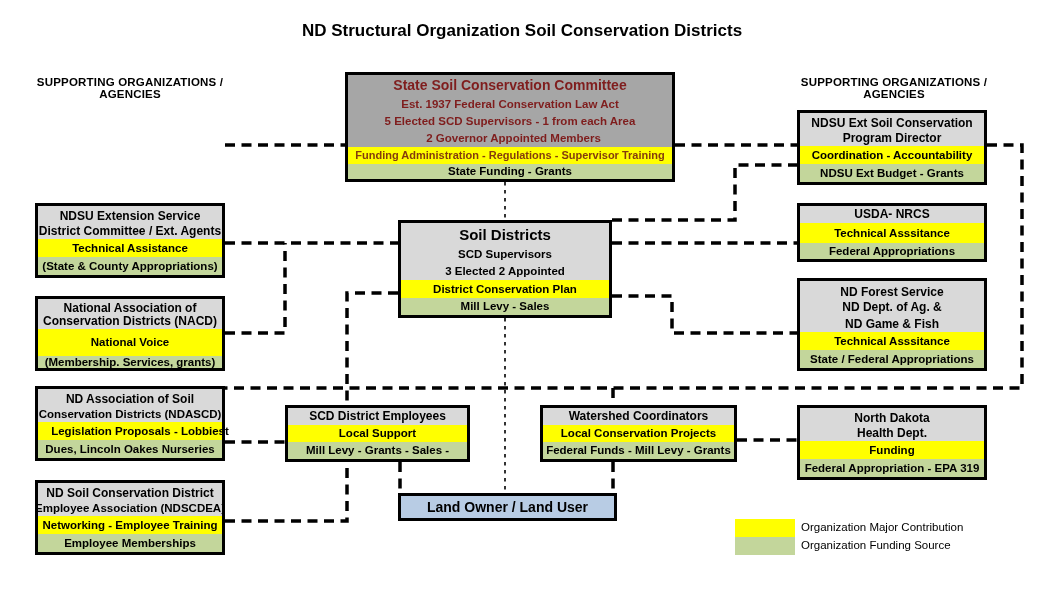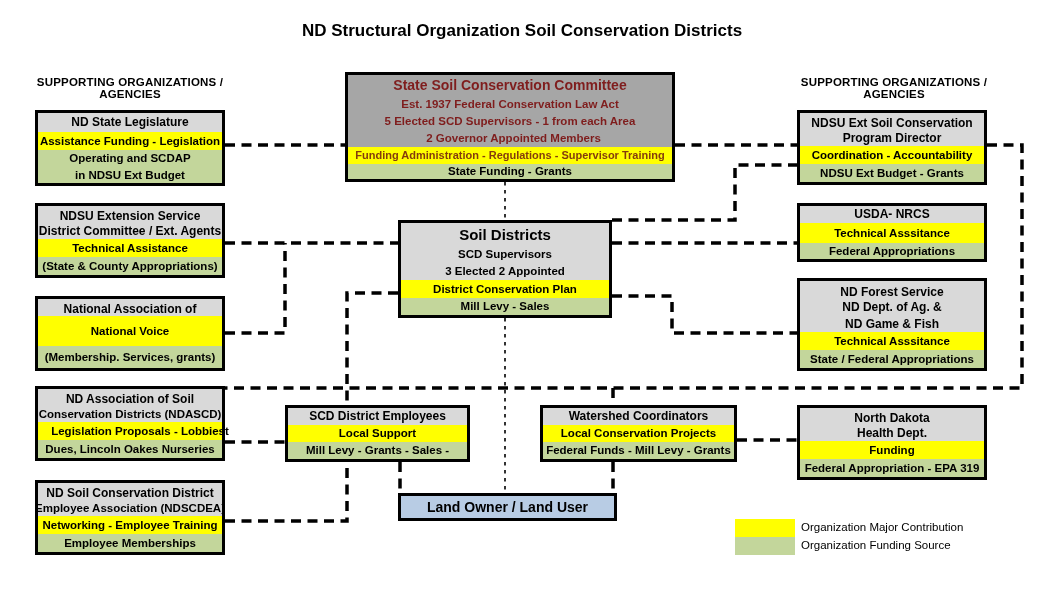--- a/index.html
+++ b/index.html
@@ -48,36 +48,31 @@
     <path class="hline" d="M737 440 H797"></path>
     <path class="tline" d="M505 182 V219"></path>
     <path class="tline" d="M505 318 V492"></path>
   </svg>
 
   <div class="title">ND Structural Organization Soil Conservation Districts</div>
 
   <div class="colhead" style="left:6px; top:76px;">SUPPORTING ORGANIZATIONS / AGENCIES</div>
   <div class="colhead" style="left:770px; top:76px;">SUPPORTING ORGANIZATIONS / AGENCIES</div>
 
-  <div class="box" style="left:35px; top:110px; width:190px; height:76px;">
-    <div class="row hdr" style="height:19px; font-size:12px;">ND State Legislature</div>
-    <div class="row yel" style="height:18px;">Assistance Funding - Legislation</div>
-    <div class="row grn" style="height:17px;">Operating and SCDAP</div>
-    <div class="row grn fill">in NDSU Ext Budget</div>
-  </div>
 
   <div class="box" style="left:35px; top:203px; width:190px; height:75px;">
     <div class="row hdr" style="height:17px; font-size:12px; align-items:flex-end;">NDSU Extension Service</div>
     <div class="row hdr" style="height:16px; font-size:12px;">District Committee / Ext. Agents</div>
     <div class="row yel" style="height:18px;">Technical Assistance</div>
     <div class="row grn fill">(State &amp; County Appropriations)</div>
   </div>
 
   <div class="box" style="left:35px; top:296px; width:190px; height:75px;">
     <div class="row hdr" style="height:17px; font-size:12px; align-items:flex-end;">National Association of</div>
+    <div class="row hdr" style="height:16px; font-size:12px;">Conservation Districts (NACD)</div>
     <div class="row yel" style="height:30px;">National Voice</div>
     <div class="row grn fill">(Membership. Services, grants)</div>
   </div>
 
   <div class="box" style="left:35px; top:386px; width:190px; height:75px;">
     <div class="row hdr" style="height:17px; font-size:12px; align-items:flex-end;">ND Association of Soil</div>
     <div class="row hdr" style="height:16px; font-size:11.5px;">Conservation Districts (NDASCD)</div>
     <div class="row yel" style="height:18px;padding-left:20px;">Legislation Proposals - Lobbiest</div>
     <div class="row grn fill">Dues, Lincoln Oakes Nurseries</div>
   </div>

